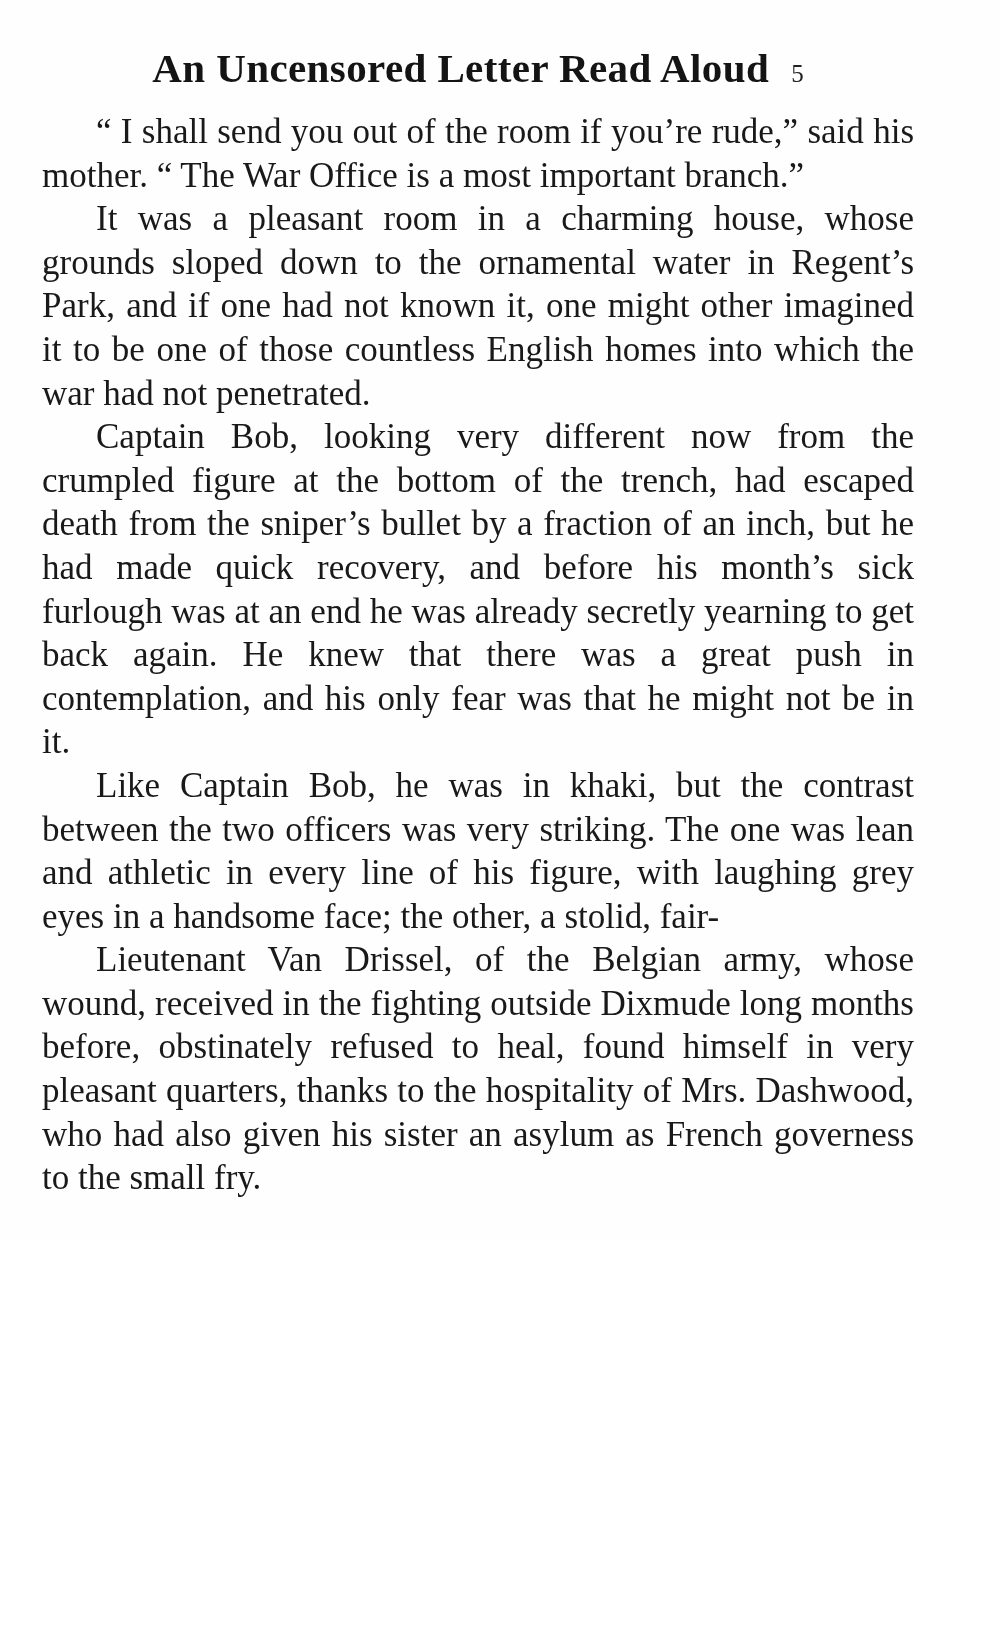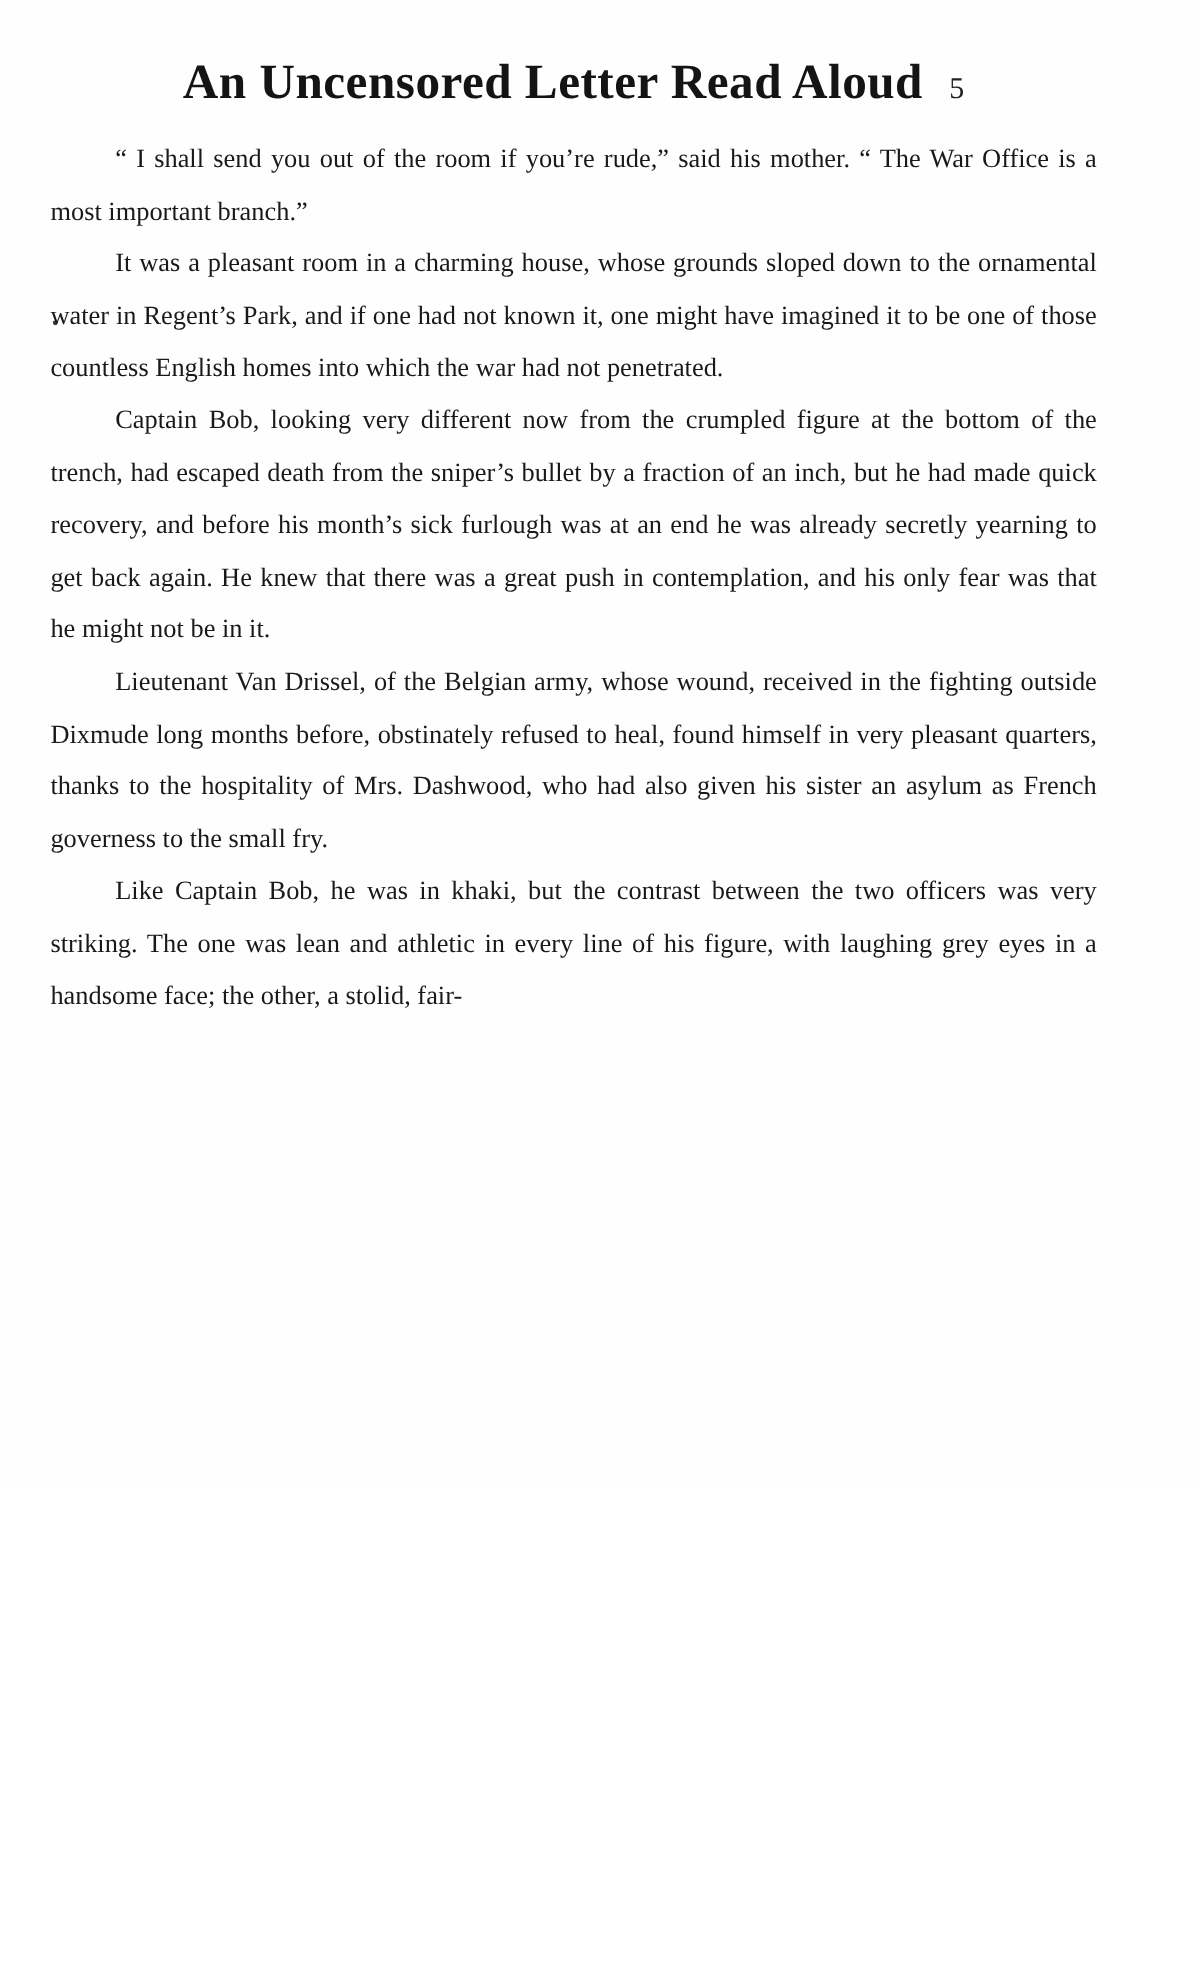--- a/index.html
+++ b/index.html
@@ -42,21 +42,21 @@
     letter-spacing: 0.4px;
     color: #141414;
   }
   .running-head-page {
     font-size: 25px;
     margin-left: 22px;
     color: #222222;
   }
   .body-text p {
     margin: 0;
-    font-size: 22px;
+    font-size: 35px;
     line-height: 43.6px;
     text-align: justify;
     text-justify: inter-word;
     text-indent: 54px;
     color: #191919;
     -webkit-font-smoothing: none;
   }
   .body-text p:last-child {
     text-align: justify;
   }
@@ -77,20 +77,20 @@
   <div class="stray-mark"></div>
   <div class="page-inner">
 
     <div class="running-head">
       <span class="running-head-title">An Uncensored Letter Read Aloud</span>
       <span class="running-head-page">5</span>
     </div>
 
     <div class="body-text">
       <p>“ I shall send you out of the room if you’re rude,” said his mother. “ The War Office is a most important branch.”</p>
-      <p>It was a pleasant room in a charming house, whose grounds sloped down to the ornamental water in Regent’s Park, and if one had not known it, one might have imagined it to be one of those countless English homes into which the war had not penetrated.</p>
+      <p>It was a pleasant room in a charming house, whose grounds sloped down to the ornamental water in Regent’s Park, and if one had not known it, one might other imagined it to be one of those countless English homes into which the war had not penetrated.</p>
       <p>Captain Bob, looking very different now from the crumpled figure at the bottom of the trench, had escaped death from the sniper’s bullet by a fraction of an inch, but he had made quick recovery, and before his month’s sick furlough was at an end he was already secretly yearning to get back again.  He knew that there was a great push in contemplation, and his only fear was that he might not be in it.</p>
+      <p>Like Captain Bob, he was in khaki, but the contrast between the two officers was very striking.  The one was lean and athletic in every line of his figure, with laughing grey eyes in a handsome face; the other, a stolid, fair-</p>
       <p>Lieutenant Van Drissel, of the Belgian army, whose wound, received in the fighting outside Dixmude long months before, obstinately refused to heal, found himself in very pleasant quarters, thanks to the hospitality of Mrs. Dashwood, who had also given his sister an asylum as French governess to the small fry.</p>
-      <p>Like Captain Bob, he was in khaki, but the contrast between the two officers was very striking.  The one was lean and athletic in every line of his figure, with laughing grey eyes in a handsome face; the other, a stolid, fair-</p>
     </div>
 
   </div>
 </div>
 
 </body></html>

